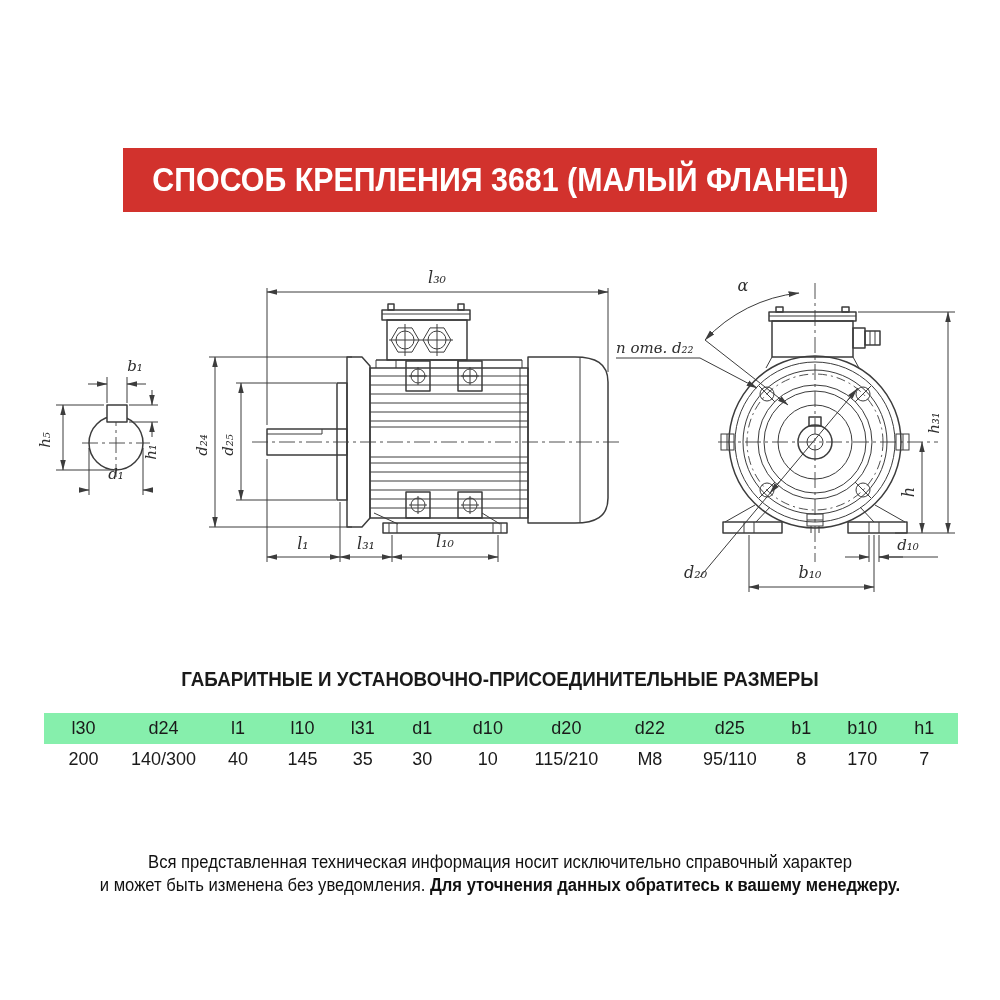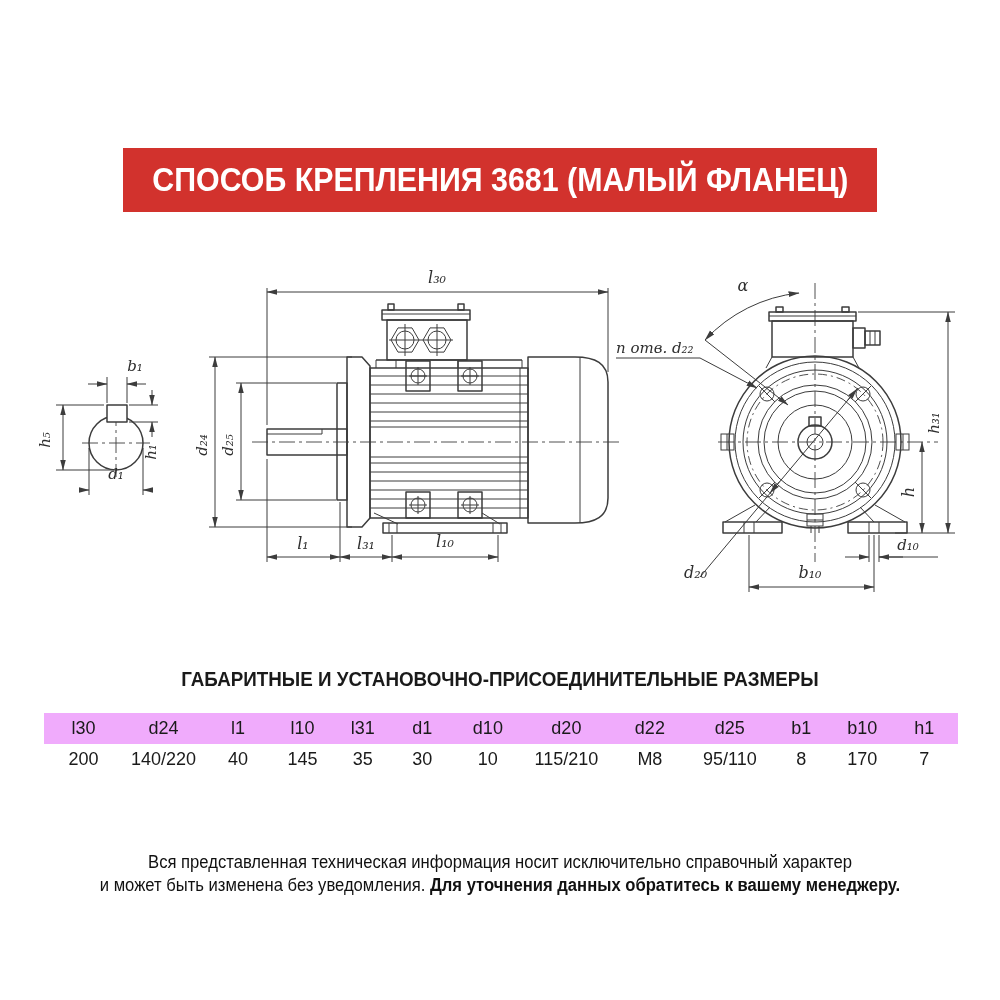--- a/index.html
+++ b/index.html
@@ -13,21 +13,21 @@
   .ol{stroke:#3c3c3c;stroke-width:1.5;fill:none;stroke-linejoin:round;}
   .tl{stroke:#3c3c3c;stroke-width:1;fill:none;}
   .cl{stroke:#3c3c3c;stroke-width:.9;fill:none;stroke-dasharray:16 4 3 4;}
   .dd{stroke:#3c3c3c;stroke-width:.9;fill:none;stroke-dasharray:9 4 2 4;}
   .lbl{font:italic 16px "DejaVu Serif",serif;fill:#2e2e2e;}
   .lbls{font:italic 15px "DejaVu Serif",serif;fill:#2e2e2e;}
   .tbl-title{position:absolute;left:0;top:668px;width:1000px;text-align:center;
              font-size:20px;font-weight:bold;transform:scaleX(.94);}
   .dim-table{position:absolute;left:44px;top:713px;width:914px;font-size:18px;}
   .trow{display:flex;width:100%;}
-  .trow.head{background:#f0abfc;}
+  .trow.head{background:#86efac;}
   .c{height:31px;display:flex;align-items:center;justify-content:center;white-space:nowrap;}
   .disclaimer{position:absolute;left:0;top:851px;width:1000px;text-align:center;
               font-size:17.5px;line-height:23px;color:#111;transform:scaleX(.95);}
   .disclaimer b{font-weight:bold;}
 </style>
 </head>
 <body>
 
 <div class="page">
 
@@ -298,21 +298,21 @@
       <div class="c" style="width:7.88%">d10</div>
       <div class="c" style="width:9.30%">d20</div>
       <div class="c" style="width:8.97%">d22</div>
       <div class="c" style="width:8.53%">d25</div>
       <div class="c" style="width:7.11%">b1</div>
       <div class="c" style="width:6.24%">b10</div>
       <div class="c" style="width:7.33%">h1</div>
     </div>
     <div class="trow">
       <div class="c" style="width:8.64%">200</div>
-      <div class="c" style="width:8.86%">140/220</div>
+      <div class="c" style="width:8.86%">140/300</div>
       <div class="c" style="width:7.44%">40</div>
       <div class="c" style="width:6.67%">145</div>
       <div class="c" style="width:6.56%">35</div>
       <div class="c" style="width:6.46%">30</div>
       <div class="c" style="width:7.88%">10</div>
       <div class="c" style="width:9.30%">115/210</div>
       <div class="c" style="width:8.97%">M8</div>
       <div class="c" style="width:8.53%">95/110</div>
       <div class="c" style="width:7.11%">8</div>
       <div class="c" style="width:6.24%">170</div>

